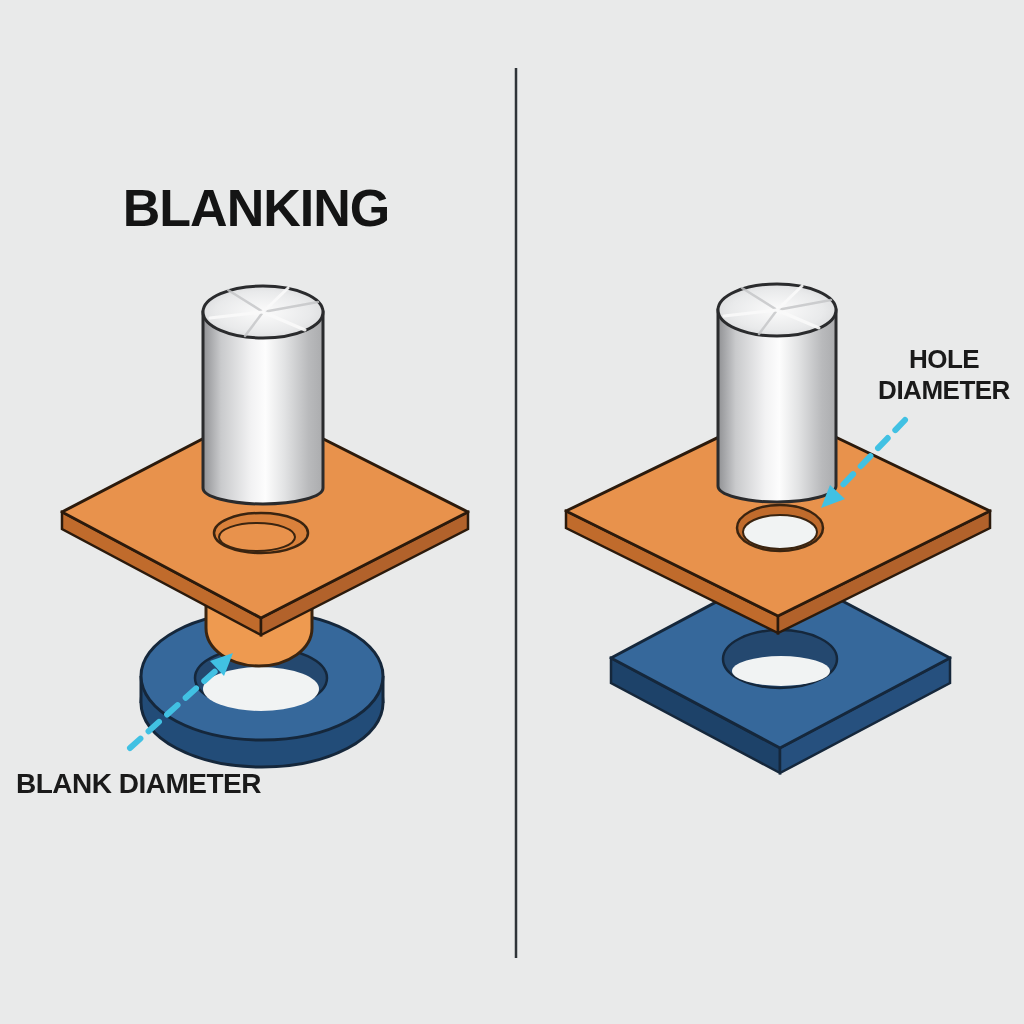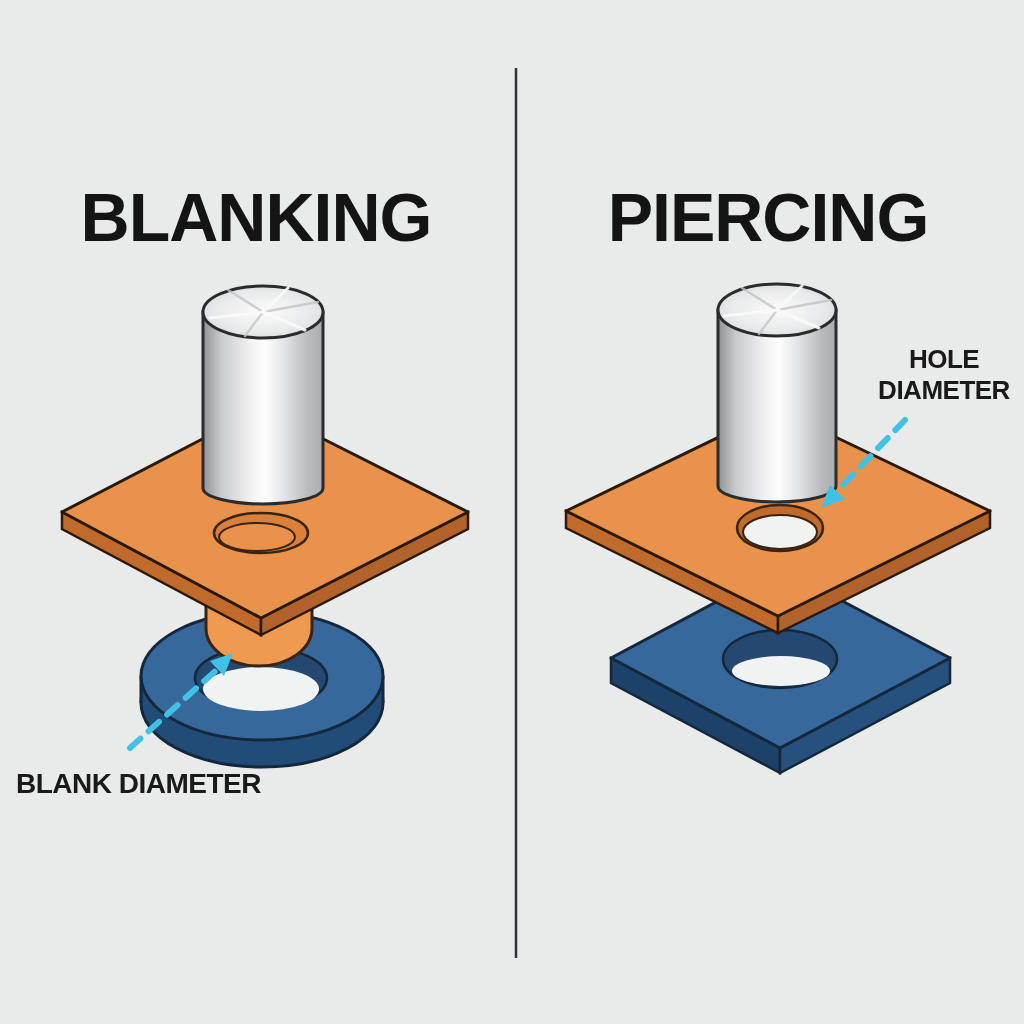--- a/index.html
+++ b/index.html
@@ -7,21 +7,21 @@
     width:1024px;height:1024px;
     background:#E9EAEA;
     font-family:"Liberation Sans", sans-serif;
     position:relative;overflow:hidden;
   }
   .stage{position:absolute;inset:0;}
   svg.art{position:absolute;left:0;top:0;}
   .panel-title{
     position:absolute;top:178px;width:512px;
     text-align:center;
-    font-size:68px;font-weight:700;letter-spacing:-1px;
+    font-size:52px;font-weight:700;letter-spacing:-1px;
     color:#141414;
   }
   .panel-title.left{left:0;}
   .panel-title.right{left:512px;}
   .diag-label{
     position:absolute;
     font-weight:700;color:#1A1A1A;
   }
   .label-blank{
     left:16px;top:768px;
@@ -131,18 +131,17 @@
       </g>
 
       <g>
         <line x1="905" y1="420" x2="836" y2="492" stroke-width="6" stroke-linecap="round" stroke-dasharray="14 11" stroke="#41C1E3"></line>
         <polygon points="821,508 845,499 830,485" fill="#41C1E3"></polygon>
       </g>
     </g>
   </svg>
 
   <div class="panel-title left">BLANKING</div>
-  <div class="panel-title right">PIERCING</div>
 
   <div class="diag-label label-blank">BLANK DIAMETER</div>
   <div class="diag-label label-hole">HOLE DIAMETER</div>
 
 </div>
 
 </body></html>

